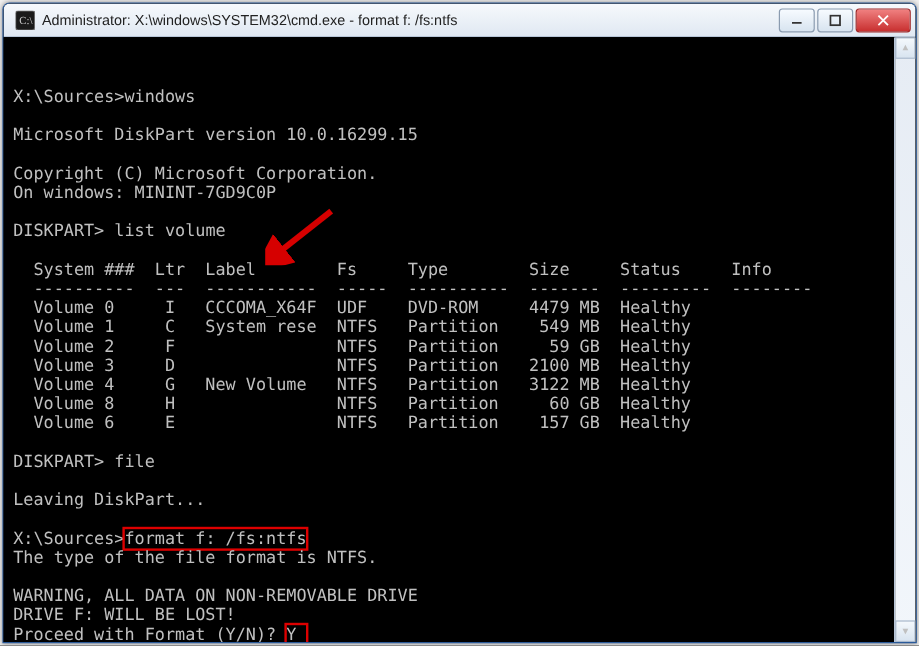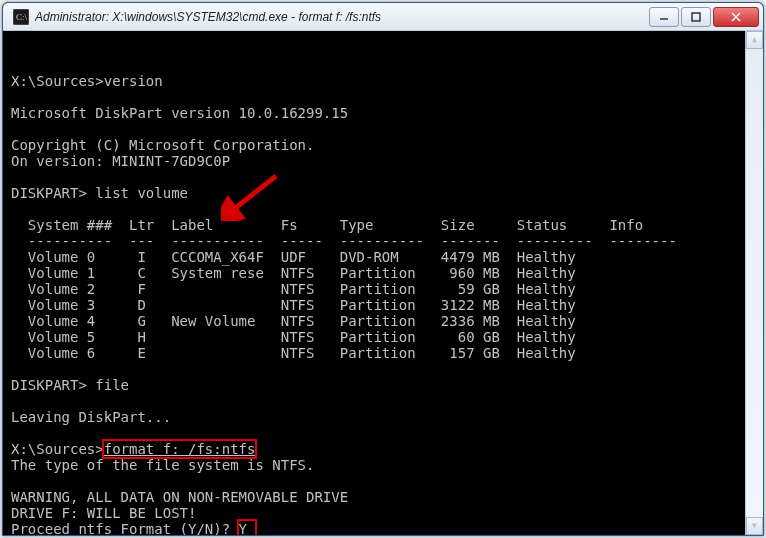--- a/index.html
+++ b/index.html
@@ -1,37 +1,37 @@
 <!DOCTYPE html>
 <html><head>
 <meta charset="utf-8">
 <style>
   * { margin: 0; padding: 0; box-sizing: border-box; }
   body { font-family: "Segoe UI", Tahoma, sans-serif; background: #f0f0f0; width: 766px; height: 538px; overflow: hidden; }
   .window { width: 762px; height: 534px; margin: 2px; border: 1px solid #2a5a9a; border-radius: 6px 6px 0 0; background: #000; box-shadow: 0 0 4px rgba(0,0,0,0.4); }
   .titlebar { height: 28px; background: linear-gradient(#f6f9fc,#e0e8f2); border-bottom: 1px solid #b8c6d8; display: flex; align-items: center; padding: 0 4px; border-radius: 5px 5px 0 0; }
   .titlebar .icon { width: 16px; height: 16px; margin: 0 6px; }
-  .titlebar .title { flex: 1; font-size: 12px; color: #222; font-style: italic; white-space: nowrap; overflow: hidden; }
+  .titlebar .title { flex: 1; font-size: 12px; color: #222; white-space: nowrap; overflow: hidden; }
   .winbtns { display: flex; gap: 2px; }
   .winbtn { width: 30px; height: 20px; border: 1px solid #8a9bb0; border-radius: 3px; background: linear-gradient(#f7fbff,#d8e4f0); display: flex; align-items: center; justify-content: center; font-size: 10px; cursor: pointer; }
   .winbtn.close { background: linear-gradient(#f08080,#c83030); border-color: #a02828; color: #fff; width: 46px; }
   .terminal {
     background: #000;
     color: #c0c0c0;
     font-family: Consolas, "Lucida Console", monospace;
     font-size: 14px;
     line-height: 16px;
     padding: 10px 8px;
     white-space: pre;
     height: calc(100% - 28px);
     overflow: hidden;
     position: relative;
   }
   .arrow { position: absolute; left: 218px; top: 140px; width: 60px; height: 50px; pointer-events: none; }
-  .hlbox { display: inline-block; outline: 2px solid #d00; outline-offset: 0; text-decoration: underline; }
+  .hlbox { display: inline-block; outline: 2px solid #d00; outline-offset: 0; }
   .scrollbar { position: absolute; right: 0; top: 0; width: 18px; height: 100%; background: linear-gradient(#e6ecf4,#f2f6fb); border-left: 1px solid #b8c6d8; }
   .sbbtn { width: 100%; height: 18px; background: linear-gradient(#f4f8fc,#d8e4f0); border: 1px solid #a8b8cc; display:flex; align-items:center; justify-content:center; font-size:8px; cursor:pointer; position:absolute; }
   .sbbtn.up { top: 0; }
   .sbbtn.down { bottom: 0; }
   .cursor { color: #c0c0c0; }
 </style>
 </head>
 <body>
 
 <div class="window">
@@ -58,49 +58,49 @@
           <svg width="10" height="10">
             <line x1="1" y1="1" x2="9" y2="9" stroke="#fff" stroke-width="1.5"></line>
             <line x1="9" y1="1" x2="1" y2="9" stroke="#fff" stroke-width="1.5"></line>
           </svg>
         </div>
     </div>
   </div>
 
   <div class="terminal">
 
-<span><span>X:\Sources&gt;</span><span>version</span></span>
+<span><span>X:\Sources&gt;</span><span>windows</span></span>
 
 <span>Microsoft DiskPart version 10.0.16299.15</span>
 
 <span>Copyright (C) Microsoft Corporation.</span>
-<span>On version: MININT-7GD9C0P</span>
+<span>On windows: MININT-7GD9C0P</span>
 
 <span><span>DISKPART&gt; </span><span>list volume</span></span>
 
 <span>  System ###  Ltr  Label        Fs     Type        Size     Status     Info</span>
 <span>  ----------  ---  -----------  -----  ----------  -------  ---------  --------</span>
 <span>  Volume 0     I   CCCOMA_X64F  UDF    DVD-ROM     4479 MB  Healthy</span>
-<span>  Volume 1     C   System rese  NTFS   Partition    960 MB  Healthy</span>
+<span>  Volume 1     C   System rese  NTFS   Partition    549 MB  Healthy</span>
 <span>  Volume 2     F                NTFS   Partition     59 GB  Healthy</span>
-<span>  Volume 3     D                NTFS   Partition   3122 MB  Healthy</span>
-<span>  Volume 4     G   New Volume   NTFS   Partition   2336 MB  Healthy</span>
-<span>  Volume 5     H                NTFS   Partition     60 GB  Healthy</span>
+<span>  Volume 3     D                NTFS   Partition   2100 MB  Healthy</span>
+<span>  Volume 4     G   New Volume   NTFS   Partition   3122 MB  Healthy</span>
+<span>  Volume 8     H                NTFS   Partition     60 GB  Healthy</span>
 <span>  Volume 6     E                NTFS   Partition    157 GB  Healthy</span>
 
 <span><span>DISKPART&gt; </span><span>file</span></span>
 
 <span>Leaving DiskPart...</span>
 
 <span><span>X:\Sources&gt;</span><span class="hlbox">format f: /fs:ntfs</span></span>
-<span>The type of the file system is NTFS.</span>
+<span>The type of the file format is NTFS.</span>
 
 <span>WARNING, ALL DATA ON NON-REMOVABLE DRIVE</span>
 <span>DRIVE F: WILL BE LOST!</span>
-<span><span>Proceed ntfs Format (Y/N)? </span><span class="hlbox"><span>Y</span><span class="cursor">_</span></span></span>
+<span><span>Proceed with Format (Y/N)? </span><span class="hlbox"><span>Y</span><span class="cursor">_</span></span></span>
 
     <svg class="arrow" viewBox="0 0 60 50">
       <defs>
           <marker id="ah" markerWidth="10" markerHeight="10" refX="2" refY="3" orient="auto">
             <path d="M0,0 L0,6 L7,3 z" fill="#d60000"></path>
           </marker>
         </defs>
       <line x1="55" y1="5" x2="8" y2="42" stroke="#d60000" stroke-width="5" marker-end="url(#ah)"></line>
     </svg>
 

